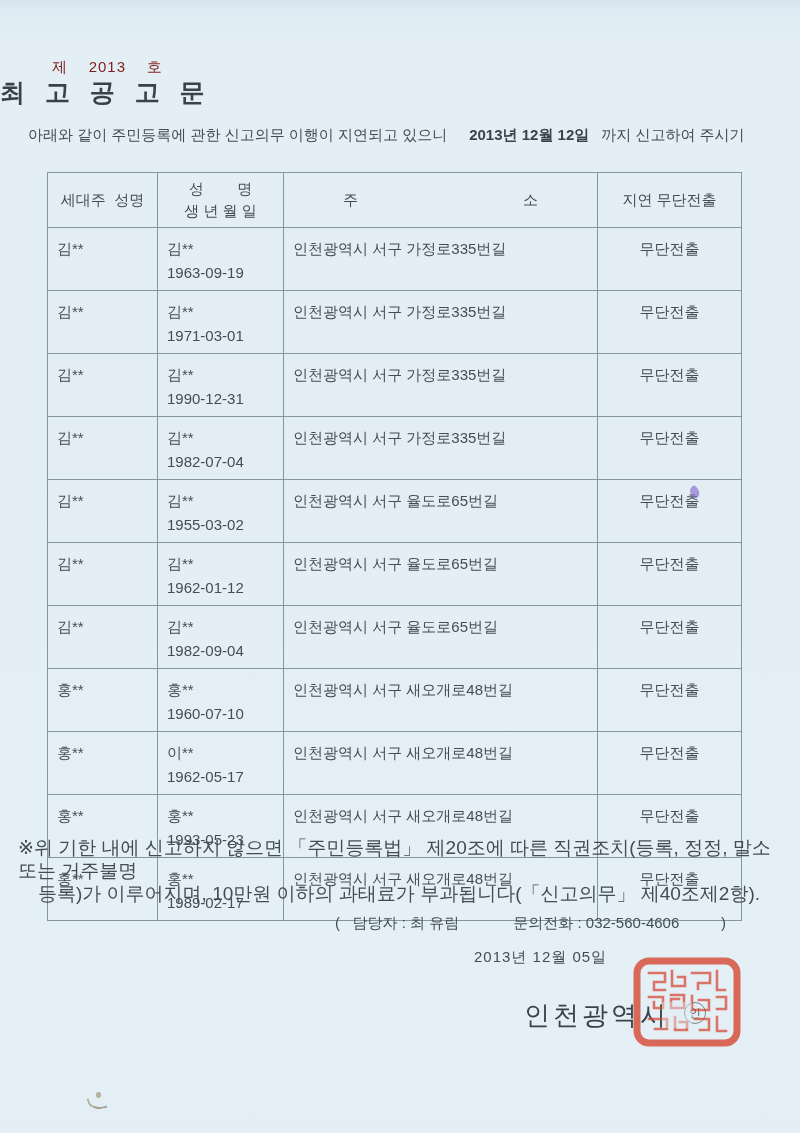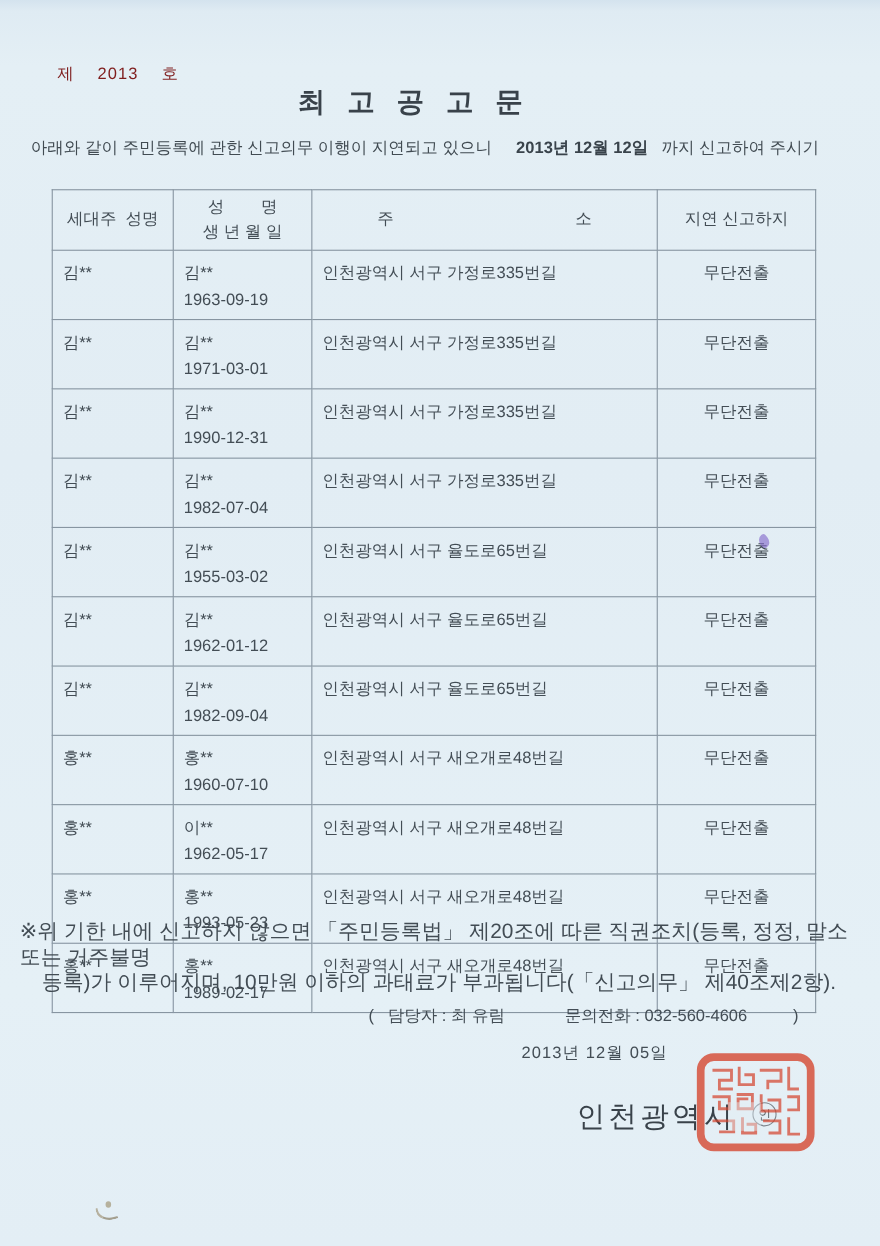--- a/index.html
+++ b/index.html
@@ -6,21 +6,21 @@
   body{
     width:800px;height:1133px;
     font-family:"Liberation Sans","DejaVu Sans",sans-serif;
     color:#414b52;
     background:linear-gradient(180deg,#d4e3ee 0px,#dfebf3 10px,#e4eff5 60px,#e2edf4 420px,#e5f0f6 900px,#e3eef5 1133px);
     position:relative;overflow:hidden;
   }
   .pre{white-space:pre;}
   .abs{position:absolute;}
   #doc-number{left:52px;top:58px;font-size:15px;letter-spacing:1px;color:#7f1d1d;}
-  #title{left:0;top:76px;width:748px;text-align:center;font-size:25px;font-weight:bold;color:#39424a;letter-spacing:2px;}
+  #title{left:0;top:76px;width:748px;font-size:25px;font-weight:bold;color:#39424a;letter-spacing:2px;}
   #intro{left:28px;top:122px;width:760px;font-size:15px;line-height:26px;color:#414b52;}
   #intro .date{font-weight:bold;color:#39434b;margin-left:22px;}
   #intro .after{margin-left:12px;}
   #notice-table{left:47px;top:172px;border-collapse:collapse;table-layout:fixed;width:694px;font-size:15px;color:#434d55;padding-left:32px;}
   #notice-table th,#notice-table td{border:1px solid #8795a1;font-weight:normal;}
   #notice-table th{height:52px;vertical-align:middle;text-align:center;line-height:22px;}
   #notice-table td{height:53px;vertical-align:top;padding:9px 6px 0 9px;line-height:24px;}
   #notice-table td.status{text-align:center;padding-left:0;padding-right:0;}
   .addr-head{display:flex;justify-content:space-between;padding:0 58px;}
   #footnote{left:18px;top:836px;width:770px;font-size:19px;line-height:23px;color:#424c54;}
@@ -61,21 +61,21 @@
     <th>
       <div class="pre">성        명</div>
       <div class="pre">생 년 월 일</div>
     </th>
     <th>
       <div class="addr-head">
         <span>주</span>
         <span>소</span>
       </div>
     </th>
-    <th>지연 신고하지</th>
+    <th>지연 무단전출</th>
   </tr>
   <tr>
     <td>김**</td>
     <td>
           <div>김**</div>
           <div>1963-09-19</div>
         </td>
     <td>인천광역시 서구 가정로335번길</td>
     <td class="status">무단전출</td>
   </tr>

